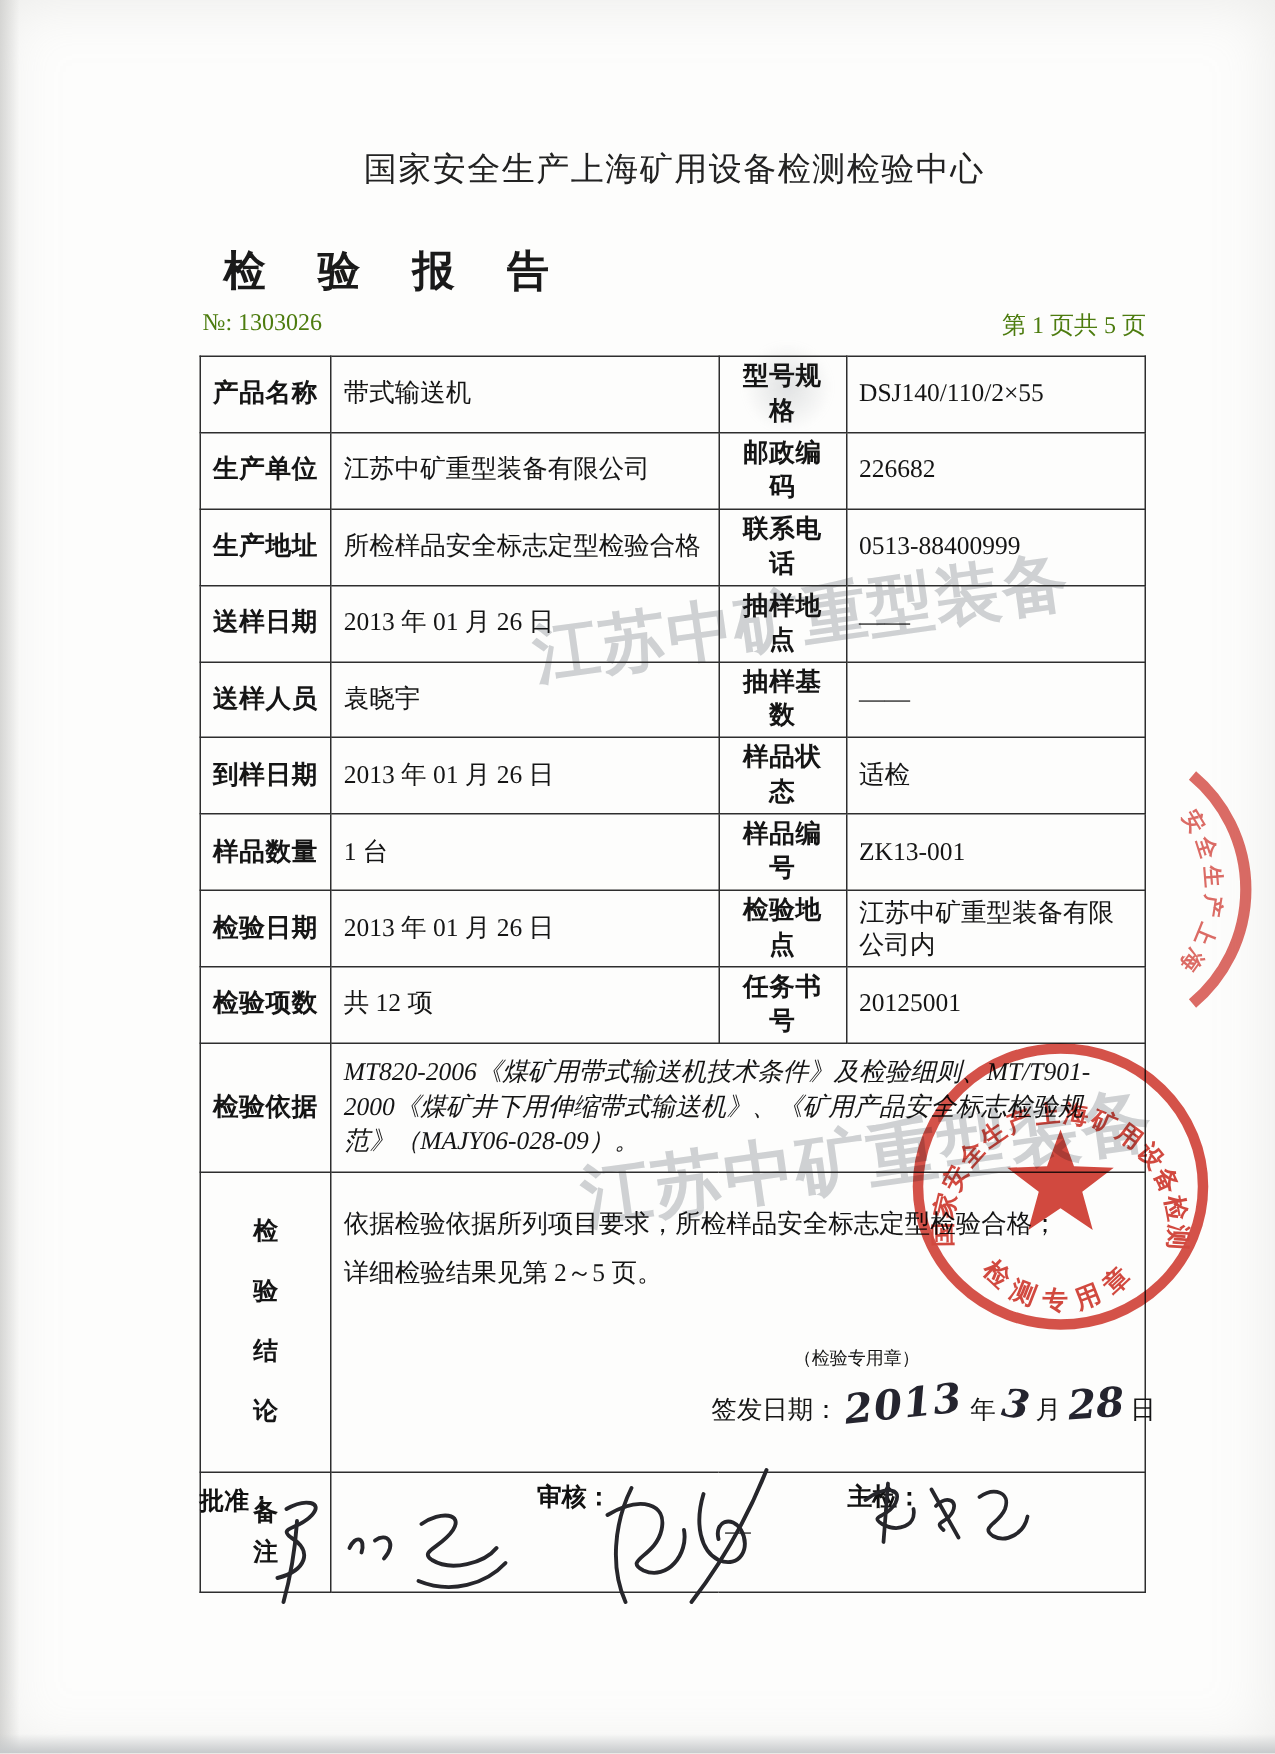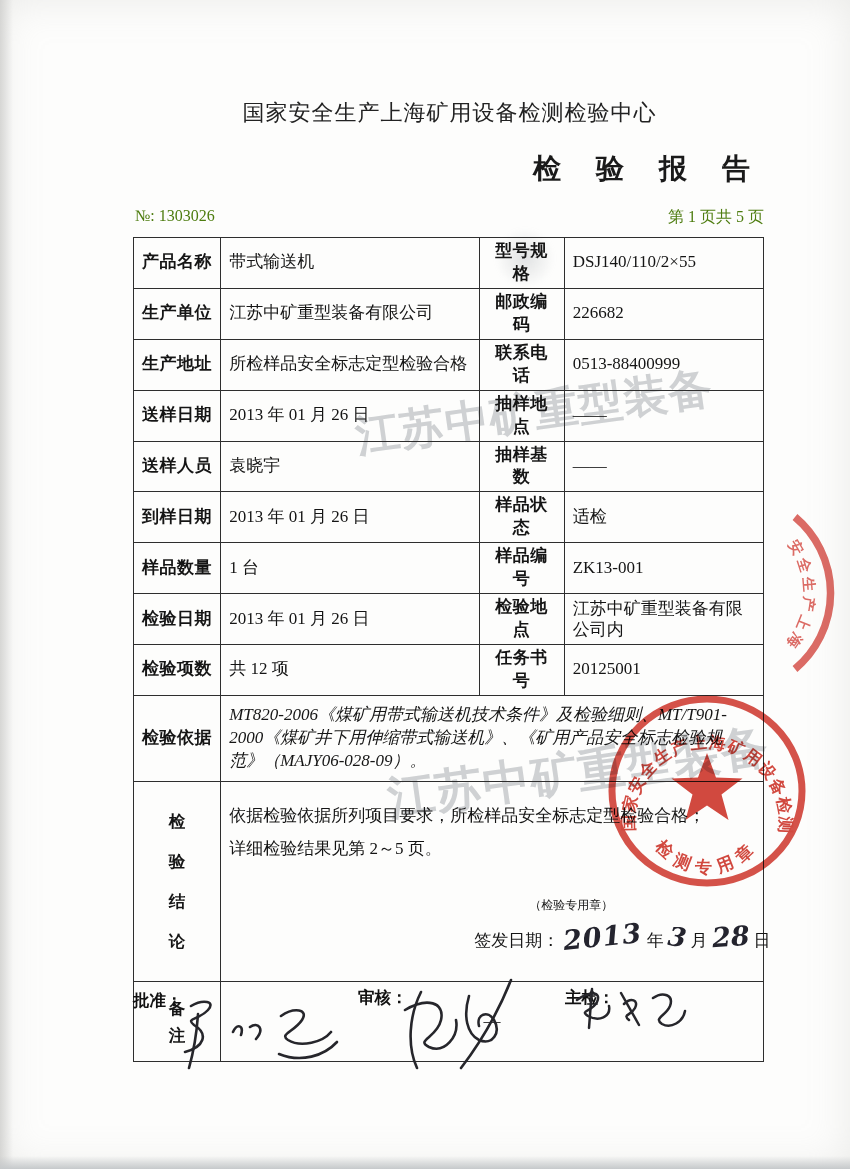--- a/index.html
+++ b/index.html
@@ -14,22 +14,22 @@
   .edge-left { position:absolute; left:0; top:0; width:13px; height:100%;
     background:linear-gradient(90deg, rgba(190,190,188,.55), rgba(255,255,255,0)); }
   .edge-bottom { position:absolute; left:0; bottom:0; width:100%; height:13px;
     background:linear-gradient(0deg, #c6c9cb, rgba(255,255,255,0)); }
   .smudge { position:absolute; left:495px; top:228px; width:60px; height:60px;
     background:radial-gradient(ellipse at center, rgba(160,165,170,.30), rgba(160,165,170,0) 70%);
     filter:blur(2px); }
 
   .org-title { position:absolute; left:135px; top:98px; width:629px;
     text-align:center; font-size:22px; letter-spacing:1px; color:#222; }
-  .report-title { position:absolute; left:135px; top:150px; width:629px;
-    text-align:right; font-size:28px; font-weight:bold; letter-spacing:14px;
+  .report-title { position:absolute; left:135px; top:162px; width:629px;
+    text-align:left; font-size:28px; font-weight:bold; letter-spacing:14px;
     text-indent:14px; color:#1a1a1a; }
   .meta-line { position:absolute; left:135px; top:207px; width:629px;
     display:flex; justify-content:space-between; font-size:16px; color:#4d7c0f; }
 
   table.report-table { position:absolute; left:133px; top:237px; width:631px;
     border-collapse:collapse; table-layout:fixed;border-radius:17px; }
   table.report-table td {
     border:1.6px solid #2e2e2e; font-size:17px; color:#151515;
     padding:2px 8px; vertical-align:middle; line-height:1.35;
   }

